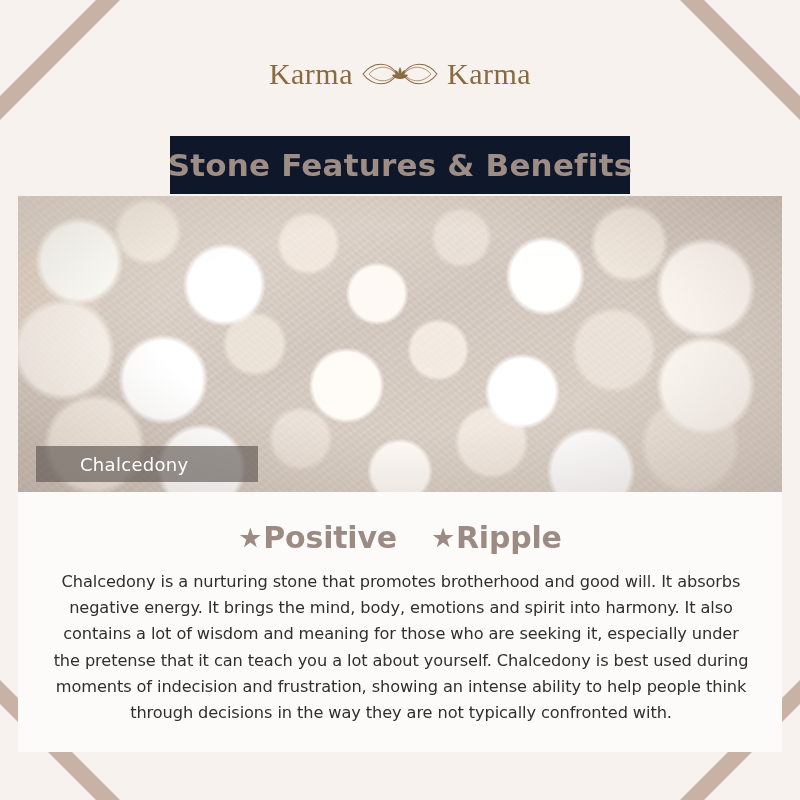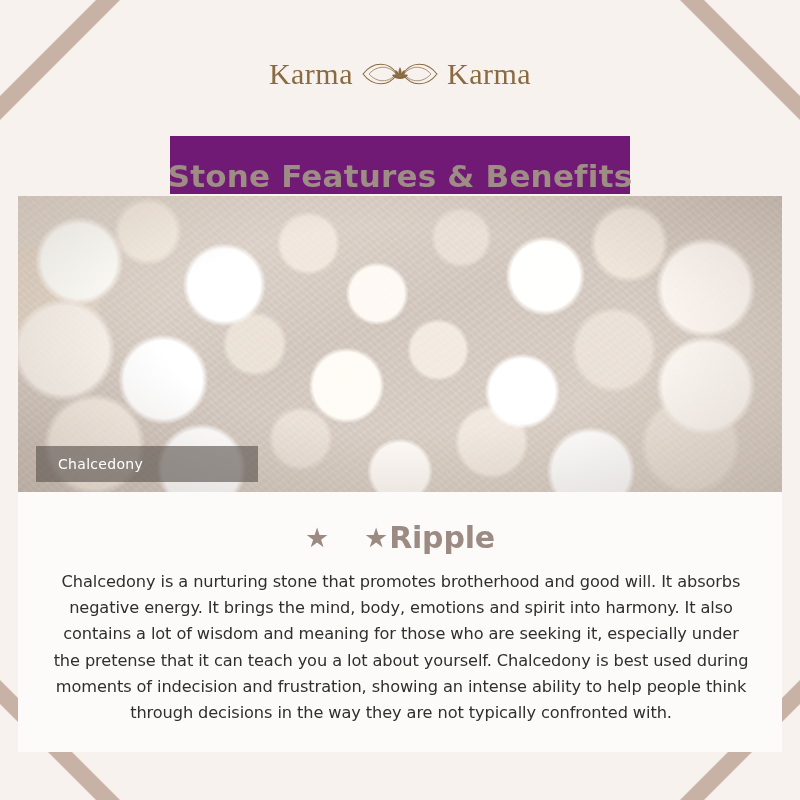--- a/index.html
+++ b/index.html
@@ -99,23 +99,23 @@
     display: inline-block;
   }
 
   
   .title-band {
     position: absolute;
     top: 136px;
     left: 170px;
     width: 460px;
     height: 58px;
-    background: #701a75;
-    display: flex;
-    align-items: flex-end;
+    background: #0f172a;
+    display: flex;
+    align-items: center;
     justify-content: center;
     z-index: 8;
   }
   .title-text {
     color: #9e8d85;
     font-size: 31px;
     font-weight: bold;
     letter-spacing: 0.2px;
     font-family: "DejaVu Sans", sans-serif;
     white-space: nowrap;
@@ -187,23 +187,24 @@
     min-width: 222px;
     height: 36px;
     background: rgba(90,83,78,0.62);
     display: flex;
     align-items: center;
     padding: 0 22px;
     z-index: 9;
   }
   .stone-label-text {
     color: #ffffff;
-    font-size: 14px;
+    font-size: 18px;
     font-family: "DejaVu Sans", sans-serif;
     letter-spacing: 0.3px;
+    margin-left: 22px;
   }
 
   
   .body-panel {
     position: absolute;
     top: 492px;
     left: 18px;
     width: 764px;
     height: 260px;
     background: #fdfbf9;
@@ -292,20 +293,21 @@
     <div class="hero-vignette"></div>
     <div class="stone-label">
       <span class="stone-label-text">Chalcedony</span>
     </div>
   </div>
 
   <div class="body-panel">
     <div class="keywords">
       <div class="keyword">
         <span class="star">★</span>
+        <span>Positive</span>
       </div>
       <div class="keyword">
         <span class="star">★</span>
         <span>Ripple</span>
       </div>
     </div>
     <p class="description">Chalcedony is a nurturing stone that promotes brotherhood and good will. It absorbs negative energy. It brings the mind, body, emotions and spirit into harmony.  It also contains a lot of wisdom and meaning for those who are seeking it, especially under the pretense that it can teach you a lot about yourself. Chalcedony is best used during moments of indecision and frustration, showing an intense ability to help people think through decisions in the way they are not typically confronted with.</p>
   </div>
 
 </div>

